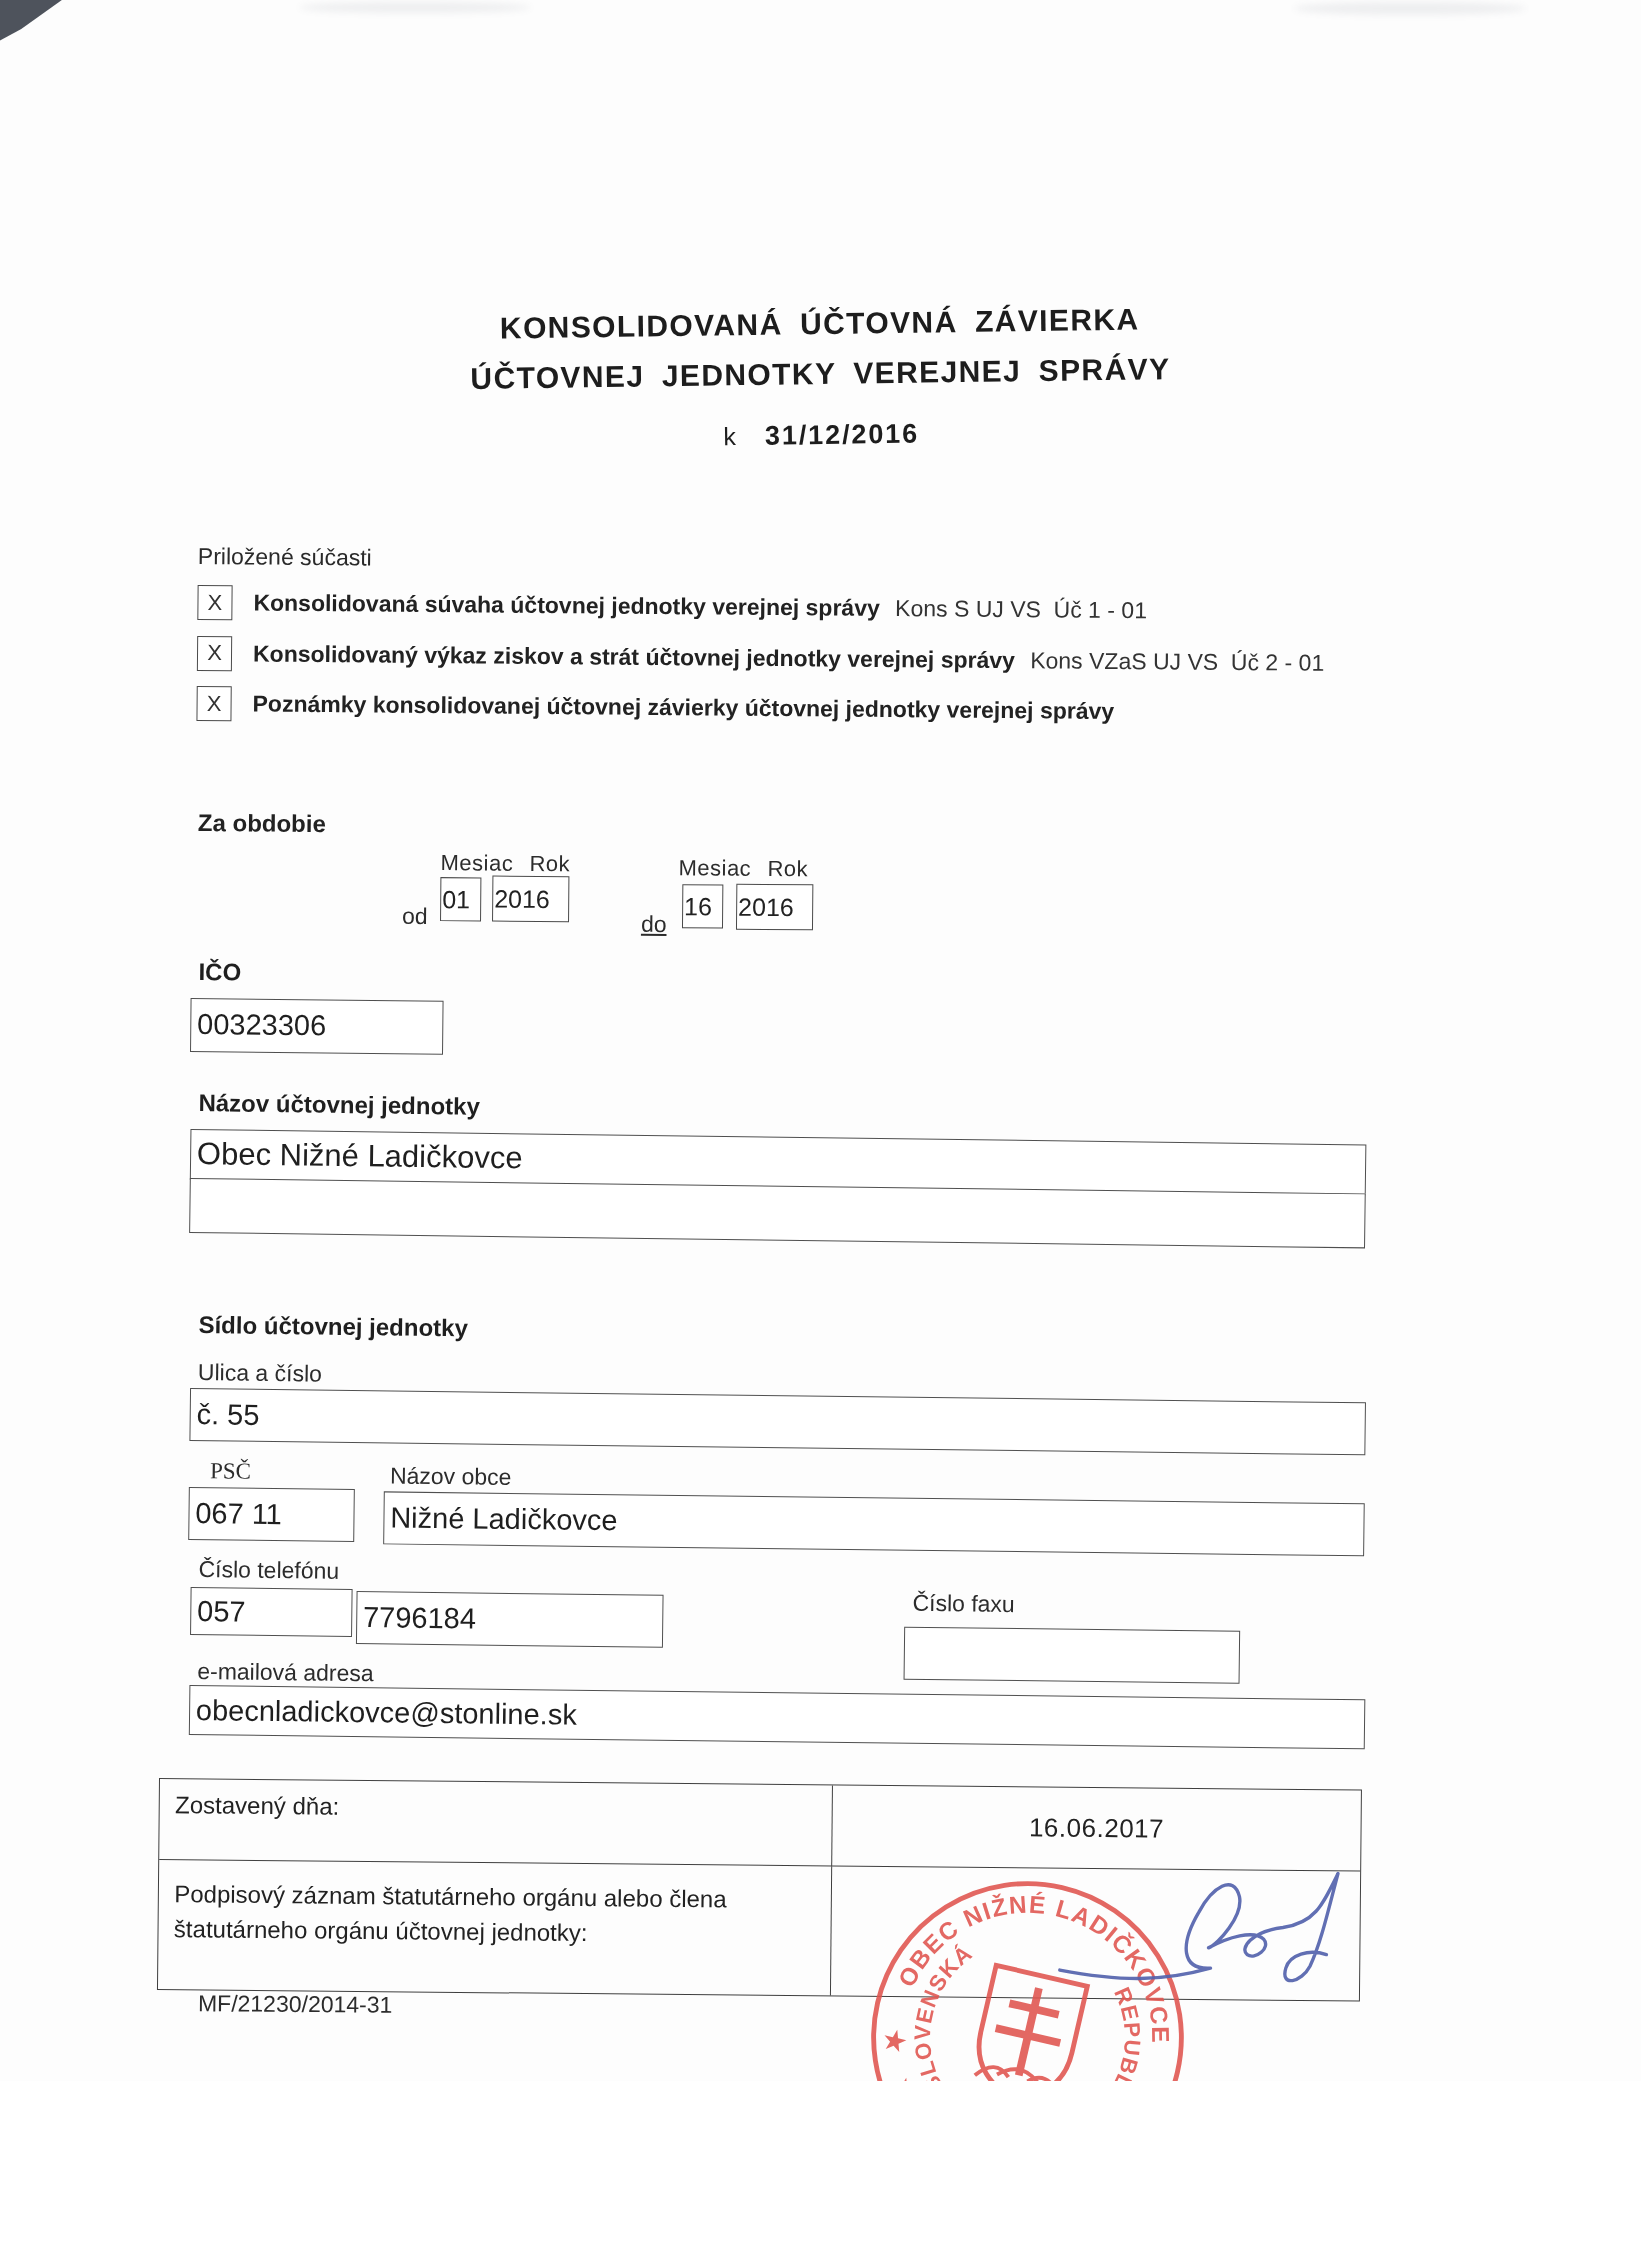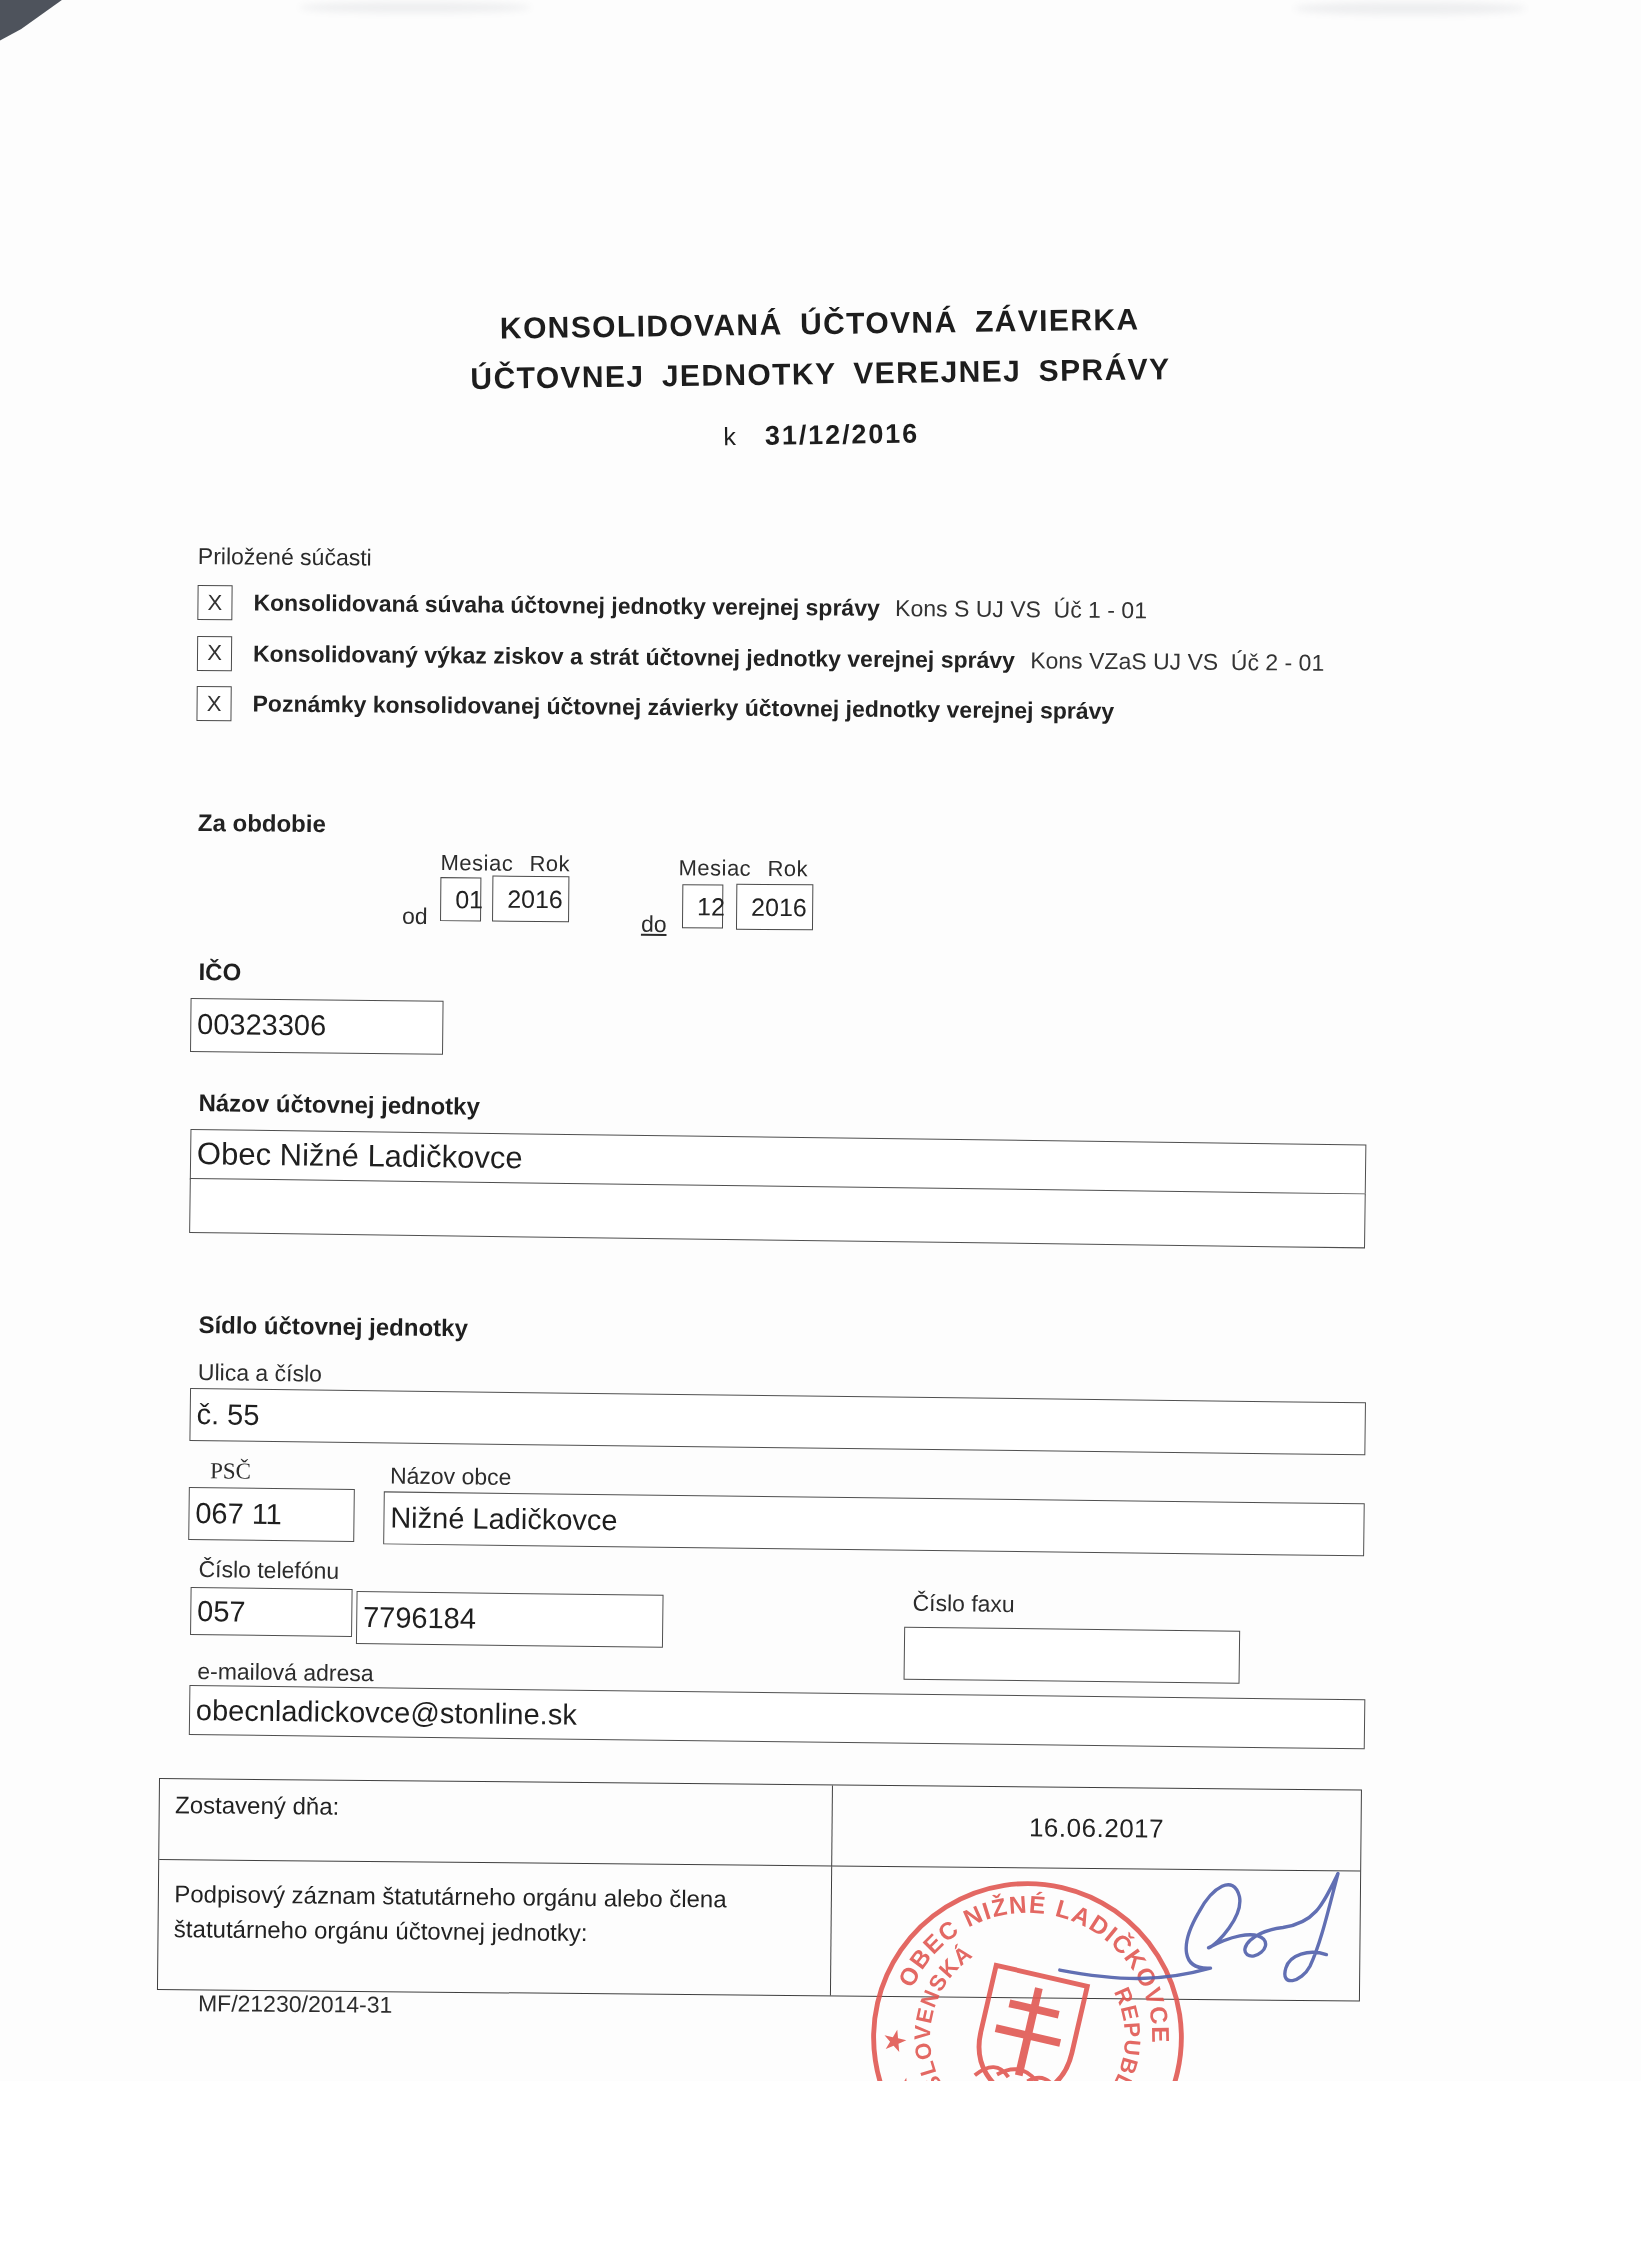--- a/index.html
+++ b/index.html
@@ -34,21 +34,21 @@
   .att-label { font-weight:700; font-size:23px; margin-left:21px; color:#222; }
   .att-code { font-size:23px; margin-left:15.4px; color:#333; white-space:pre; }
 
   
   .period { position:absolute; left:198px; top:809px; width:772px; height:135px; transform:rotate(0.5deg); transform-origin:left top; }
   .period-heading { font-weight:700; font-size:24px; }
   .mr-label { position:absolute; font-size:22px; color:#2c2c2c; letter-spacing:0.5px; word-spacing:9.7px; }
   .od-do { position:absolute; font-size:23px; color:#2c2c2c;margin-top:15px; }
   .pbox {
     position:absolute; border:1.9px solid #4a4a4a; background:#fff;
-    font-size:25px; color:#222; display:flex; align-items:center; padding-left:14px;
+    font-size:25px; color:#222; display:flex; align-items:center; padding-left:1px;
   }
 
   
   .field-label { font-size:23px; color:#2c2c2c; }
   .field-label.bold { font-weight:700; font-size:24px; color:#1f1f1f; }
   .fbox {
     border:1.9px solid #4f4f4f; background:#fff; font-size:29px; color:#1f1f1f;
     display:flex; align-items:center; padding-left:5.8px; overflow:hidden;
   }
 
@@ -143,21 +143,21 @@
   <div class="period">
     <div class="period-heading">Za obdobie</div>
 
     <div class="mr-label" style="left:243px; top:39px;">Mesiac  Rok</div>
     <div class="od-do" style="left:205px; top:77px;">od</div>
     <div class="pbox" style="left:243px; top:66px; width:41px; height:44px;">01</div>
     <div class="pbox" style="left:295px; top:64px; width:77px; height:46px;">2016</div>
 
     <div class="mr-label" style="left:481px; top:42px;">Mesiac  Rok</div>
     <div class="od-do" style="left:444px; top:83px;text-decoration:underline;">do</div>
-    <div class="pbox" style="left:485px; top:71px; width:41px; height:44px;">12</div>
+    <div class="pbox" style="left:485px; top:71px; width:41px; height:44px;">16</div>
     <div class="pbox" style="left:539px; top:70px; width:77px; height:46px;">2016</div>
   </div>
 
   <div class="ico-block">
     <div class="field-label bold">IČO</div>
     <div class="fbox ico-box">00323306</div>
   </div>
 
   <div class="name-block">
     <div class="field-label bold">Názov účtovnej jednotky</div>

